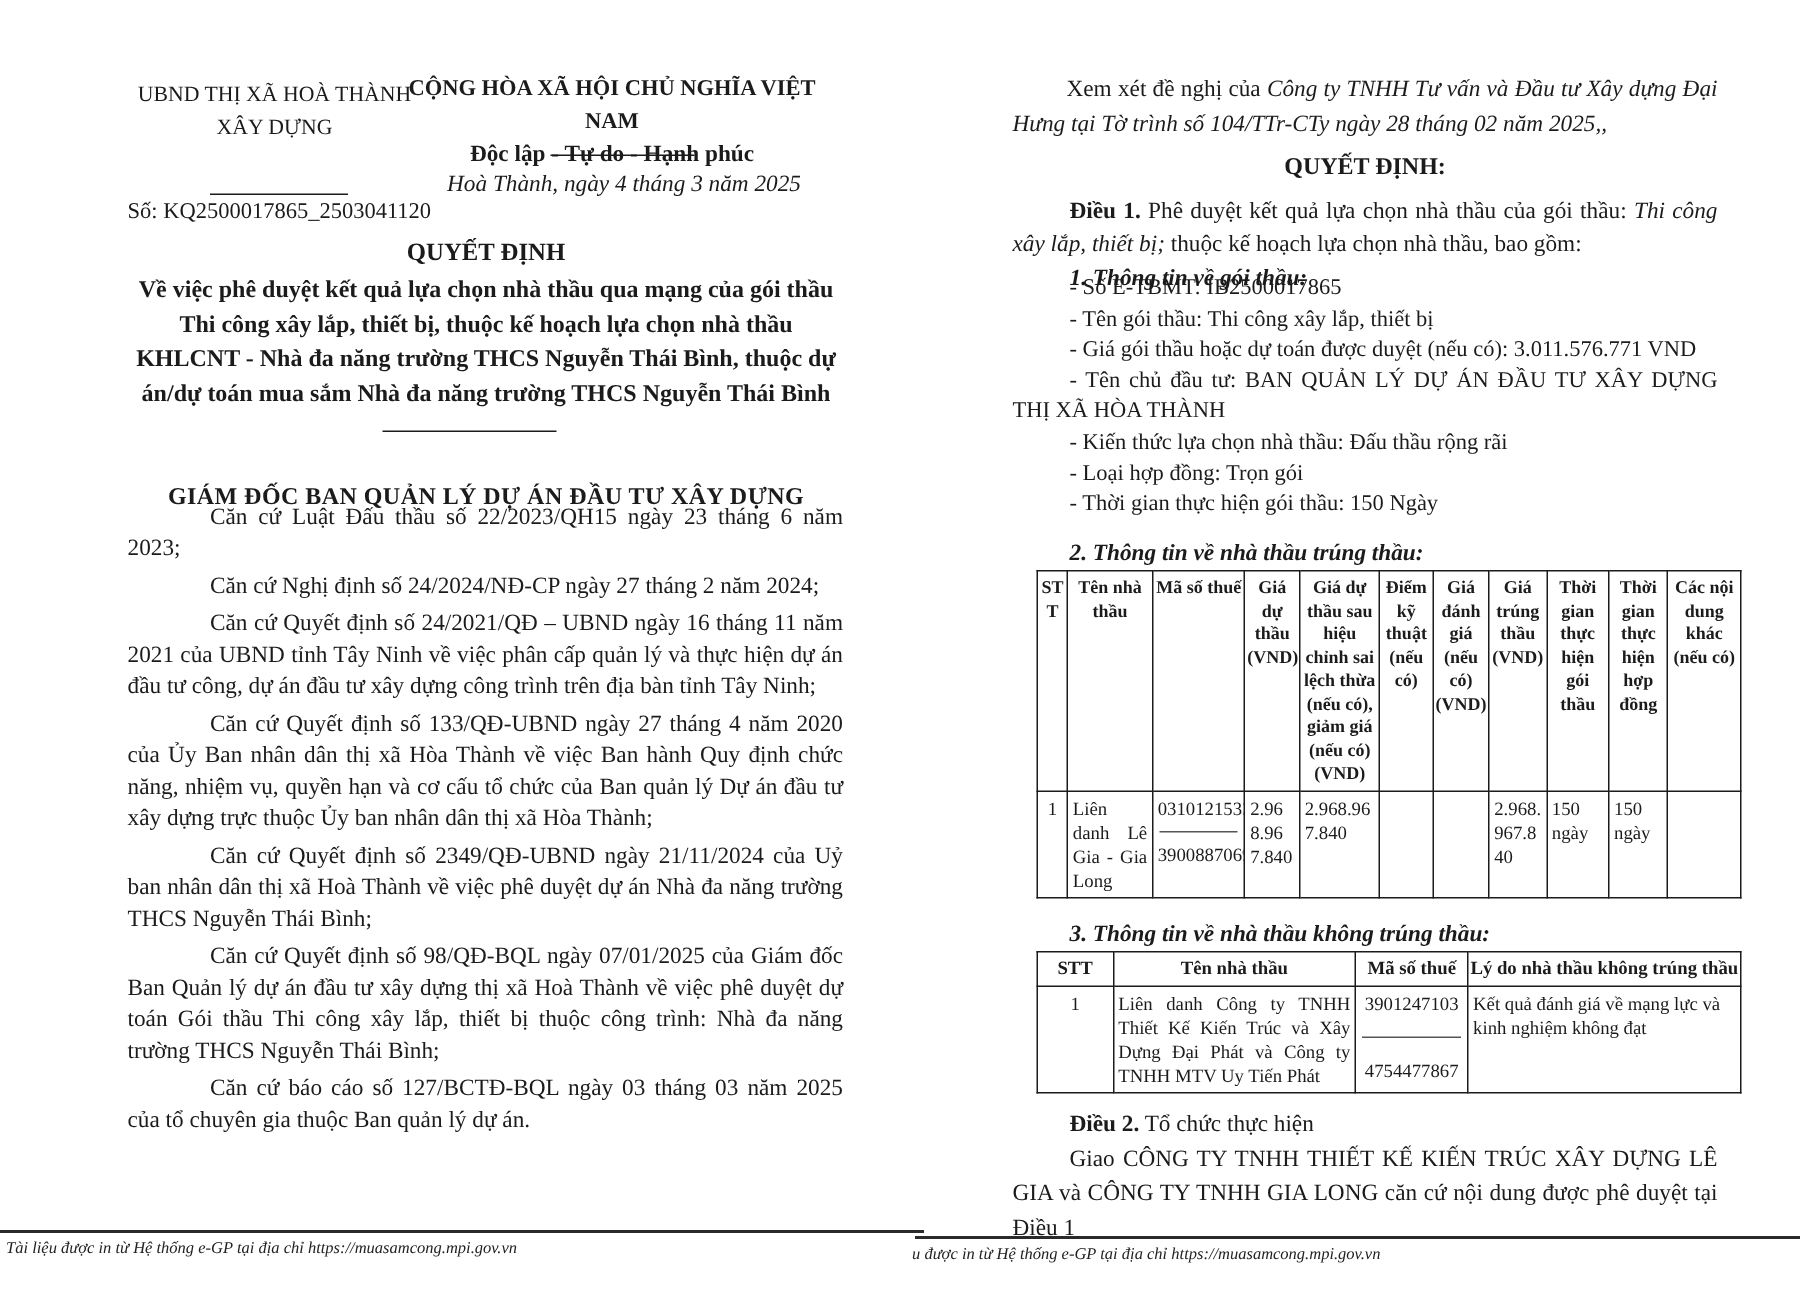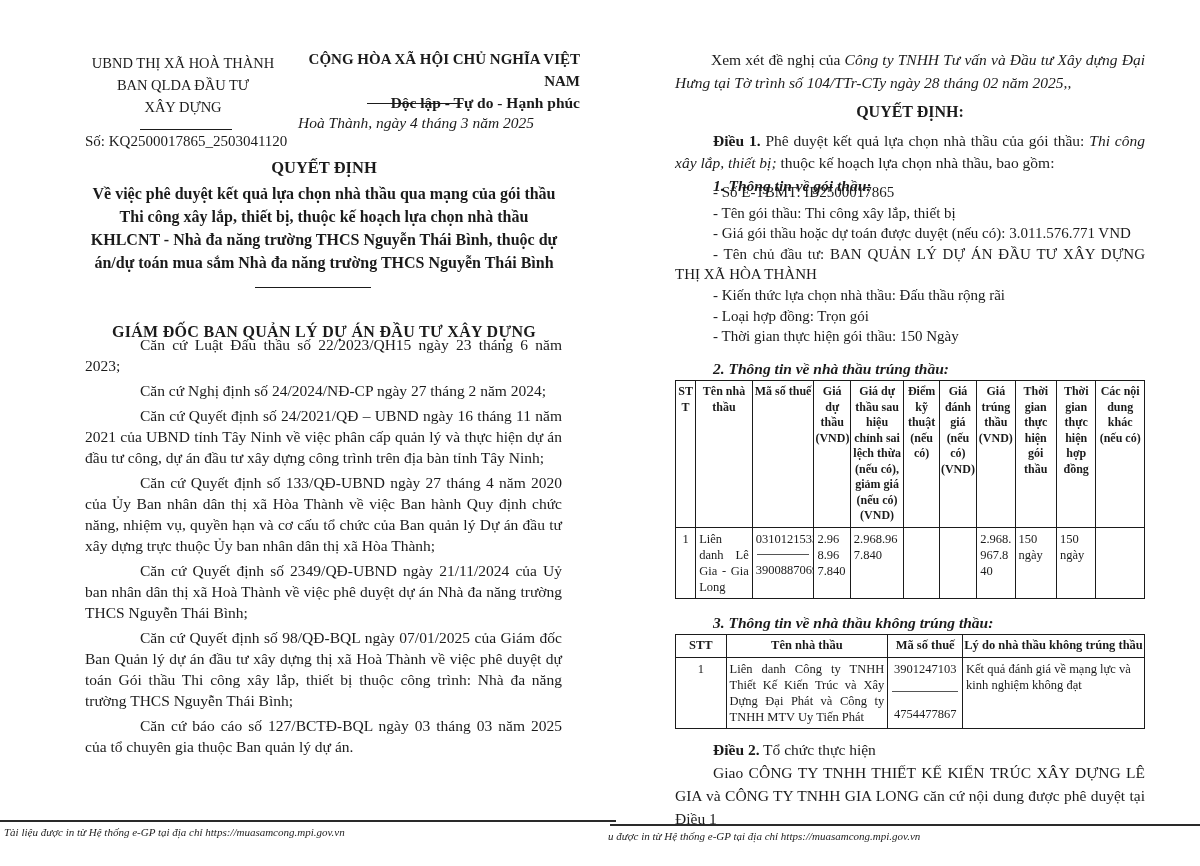--- a/index.html
+++ b/index.html
@@ -9,21 +9,21 @@
     font-family:"Liberation Serif","DejaVu Serif",serif;
   }
   .abs{position:absolute;}
   .b{font-weight:bold;}
   .i{font-style:italic;}
   .jst{text-align:justify;}
 
   
   .lp-issuer{left:88px;top:52px;width:190px;font-size:14.5px;line-height:22px;font-weight:normal;text-align:center;}
   .lp-issuer-rule{left:140px;top:129px;width:92px;border-top:1.5px solid #1b1b1b;}
-  .lp-nat{left:284px;top:48px;width:296px;text-align:right;}
+  .lp-nat{left:260px;top:48px;width:296px;text-align:center;}
   .lp-nat-l1{font-size:15px;font-weight:bold;line-height:22px;}
   .lp-nat-l2{font-size:15.5px;font-weight:bold;line-height:22px;}
   .lp-nat-rule{left:367px;top:103px;width:96px;border-top:1.5px solid #1b1b1b;}
   .lp-date{left:268px;top:114px;width:296px;font-size:15.5px;font-style:italic;text-align:center;}
   .lp-docno{left:85px;top:133px;font-size:15px;}
   .lp-title{left:85px;top:156px;width:478px;text-align:center;}
   .lp-title-main{font-size:16.5px;font-weight:bold;line-height:24px;}
   .lp-subtitle{font-size:16px;font-weight:bold;line-height:23px;margin-top:2px;}
   .lp-title-rule{left:255px;top:287px;width:116px;border-top:1.5px solid #1b1b1b;}
   .lp-authority{left:85px;top:303px;width:478px;font-size:16px;font-weight:bold;text-align:center;letter-spacing:.3px;margin-top:20px;}
@@ -38,42 +38,41 @@
   .rp-sec1{top:177px;font-size:15.5px;font-weight:bold;font-style:italic;text-indent:38px;width:470px;}
   .rp-bullets{top:182px;}
   .rp-bullets p{margin:0;font-size:15px;line-height:20.6px;text-indent:38px;text-align:justify;}
   .rp-sec2{top:360px;font-size:15.5px;font-weight:bold;font-style:italic;text-indent:38px;width:470px;}
   .rp-tbl1{top:380px;}
   .rp-sec3{top:614px;font-size:15.5px;font-weight:bold;font-style:italic;text-indent:38px;width:470px;}
   .rp-tbl2{top:634px;}
   .rp-art2{top:739px;font-size:15.5px;line-height:22px;text-indent:38px;}
   .rp-assign{top:761px;font-size:15.5px;line-height:23px;text-indent:38px;}
 
-  table{border-collapse:collapse;table-layout:fixed;width:464px;}
+  table{border-collapse:collapse;table-layout:fixed;width:464px;margin-left:16px;}
   th,td{border:1px solid #1b1b1b;vertical-align:top;overflow:hidden;}
   th{font-size:12px;font-weight:bold;line-height:15.5px;text-align:center;padding:3px 1px;vertical-align:top;}
   td{font-size:12.5px;line-height:16px;padding:3px 3px;}
   .t-outer{border:1.5px solid #1b1b1b;}
   .num{word-break:break-all;}
   .cc{text-align:center;}
   .tax-rule{border-top:1px solid #555;margin:7px 1px;}
 
   
   .foot-rule-left{left:0;top:820px;width:616px;border-top:2px solid #2a2a2a;}
   .foot-rule-right{left:610px;top:824px;width:590px;border-top:2px solid #2a2a2a;}
   .foot-text{font-size:11px;font-style:italic;color:#222;}
   .foot-text-left{left:4px;top:826px;}
   .foot-text-right{left:608px;top:830px;}
 </style>
 </head>
 <body>
 
 <div class="abs lp-issuer">
   <div>UBND THỊ XÃ HOÀ THÀNH</div>
-  <div>BAN QLDA ĐẦU TƯ</div>
   <div>XÂY DỰNG</div>
 </div>
 <div class="abs lp-issuer-rule"></div>
 
 <div class="abs lp-nat">
   <div class="lp-nat-l1">CỘNG HÒA XÃ HỘI CHỦ NGHĨA VIỆT NAM</div>
   <div class="lp-nat-l2">Độc lập - Tự do - Hạnh phúc</div>
 </div>
 <div class="abs lp-nat-rule"></div>
 <div class="abs lp-date">Hoà Thành, ngày 4 tháng 3 năm 2025</div>

